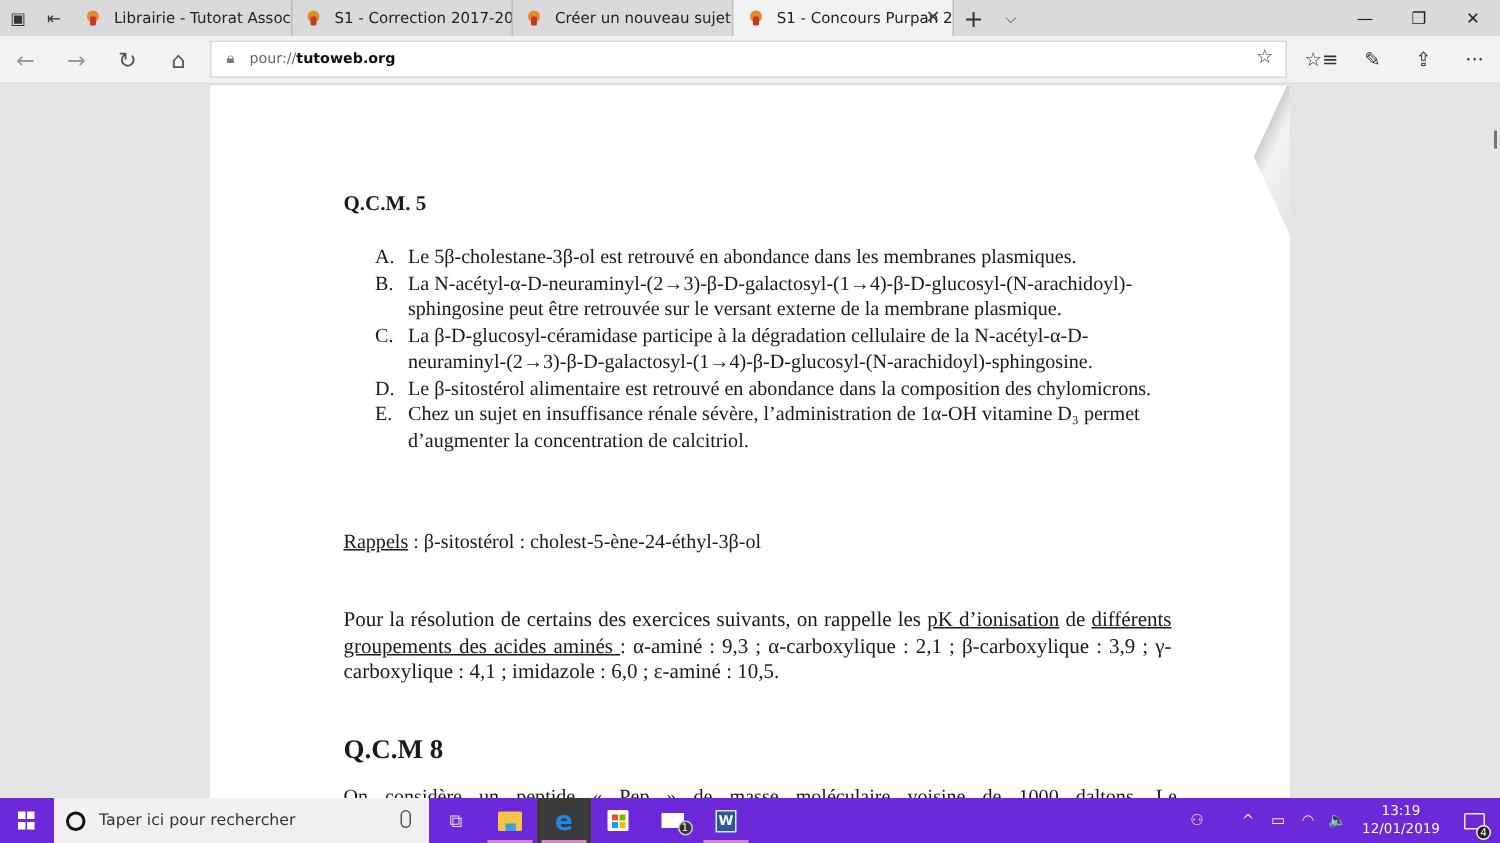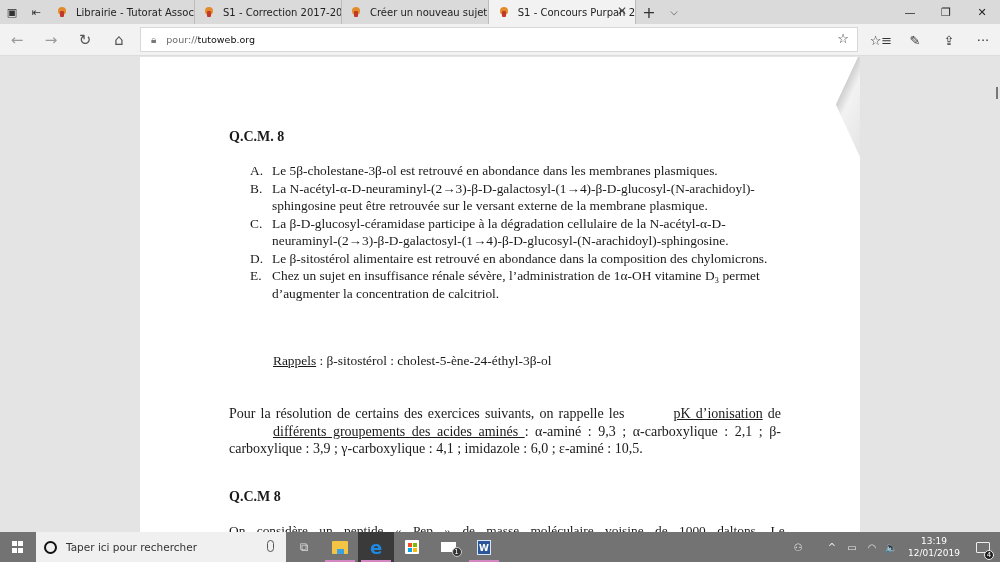--- a/index.html
+++ b/index.html
@@ -19,43 +19,43 @@
   .tablist { width: 24px; display: flex; align-items: center; justify-content: center; font-size: 10px; color: #555; }
   .winctl { position: absolute; right: 0; top: 0; height: 24px; display: flex; }
   .winctl div { width: 36px; height: 24px; display: flex; align-items: center; justify-content: center; font-size: 11px; color: #222; }
 
   
   .navbar { position: absolute; left: 0; top: 24px; width: 1000px; height: 32px; background: #f2f2f2; border-bottom: 1px solid #dcdcdc; display: flex; align-items: center; }
   .navbtn { width: 34px; height: 32px; display: flex; align-items: center; justify-content: center; font-size: 15px; color: #555; }
   .navbtn.disabled { color: #9a9a9a; }
   .urlbox { position: absolute; left: 140px; top: 3px; width: 718px; height: 25px; background: #fff; border: 1px solid #d8d8d8; display: flex; align-items: center; padding-left: 10px; font-size: 9.5px; color: #6b6b6b; }
   .urlbox .lock { font-size: 10px; color: #777; margin-right: 10px; }
-  .urlbox .host { color: #111; font-weight: normal; }
+  .urlbox .host { color: #111; font-weight: bold; }
   .urlbox .star { position: absolute; right: 8px; top: 3px; font-size: 13px; color: #333; }
   .rightbtns { position: absolute; right: 0; top: 0; height: 32px; display: flex; }
   .rightbtns div { width: 34px; height: 32px; display: flex; align-items: center; justify-content: center; font-size: 13px; color: #333; }
 
   
   .viewport { position: absolute; left: 0; top: 57px; width: 1000px; height: 475px; background: #e4e4e4; overflow: hidden; }
   .page { position: absolute; left: 140px; top: 0; width: 720px; height: 500px; background: #fff; font-family: "Liberation Serif", serif; color: #1a1a1a; }
   .curl { position: absolute; right: 0; top: 0; width: 46px; height: 100px; background: linear-gradient(115deg, transparent 0 47%, #d0d0d0 48%, #f2f2f2 60%, #e4e4e4 100%); clip-path: polygon(0 0, 100% 0, 100% 100%); }
   .scroll-thumb { position: absolute; right: 2px; top: 30px; width: 2px; height: 12px; background: #777; }
 
   .q-title { position: absolute; left: 89px; top: 72px; font-size: 14px; font-weight: bold; }
   .qlist { position: absolute; left: 110px; top: 105px; width: 540px; font-size: 13.4px; line-height: 17.5px; }
   .qitem { display: flex; }
   .qitem .letter { width: 22px; flex: none; }
   .rappels { position: absolute; left: 89px; top: 296px; font-size: 13.4px; }
-  .u { text-decoration: underline; margin-left: 44px; }
+  .u { text-decoration: underline; }
   .pk { position: absolute; left: 89px; top: 348px; width: 552px; font-size: 14px; line-height: 17.5px; text-align: justify; }
-  .q8 { position: absolute; left: 89px; top: 432px; font-size: 14px; font-weight: bold; }
+  .q8 { position: absolute; left: 89px; top: 432px; font-size: 18px; font-weight: bold; }
   .cut { position: absolute; left: 89px; top: 466px; font-size: 13.4px; white-space: nowrap; word-spacing: 8px; }
 
   
-  .taskbar { position: absolute; left: 0; top: 532px; width: 1000px; height: 30px; background: #737373; display: flex; align-items: center; }
+  .taskbar { position: absolute; left: 0; top: 532px; width: 1000px; height: 30px; background: #6d28d9; display: flex; align-items: center; }
   .start { width: 36px; height: 30px; display: flex; align-items: center; justify-content: center; }
   .winlogo { width: 12px; height: 12px; display: grid; grid-template-columns: 5px 5px; grid-gap: 1px; }
   .winlogo span { background: #fff; width: 5px; height: 5px; }
   .search { width: 250px; height: 30px; background: #f0f0f0; display: flex; align-items: center; padding-left: 8px; font-size: 10.5px; color: #333; position: relative; }
   .search .circle { width: 13px; height: 13px; border: 2px solid #111; border-radius: 50%; margin-right: 9px; }
   .search .mic { position: absolute; right: 12px; top: 8px; width: 7px; height: 12px; border: 1.5px solid #555; border-radius: 4px; }
   .tbapp { width: 36px; height: 30px; display: flex; align-items: center; justify-content: center; position: relative; }
   .tbapp.open::after { content: ""; position: absolute; left: 3px; right: 3px; bottom: 0; height: 2px; background: #d487c2; }
   .tbapp.active { background: #3a3a3a; }
   .taskview { color: #ddd; font-size: 12px; }
@@ -121,21 +121,21 @@
     <div>☆≡</div>
     <div>✎</div>
     <div>⇪</div>
     <div>···</div>
   </div>
 </div>
 
 <div class="viewport">
   <div class="page">
     <div class="curl"></div>
-    <div class="q-title">Q.C.M. 8</div>
+    <div class="q-title">Q.C.M. 5</div>
     <div class="qlist">
       <div class="qitem">
           <span class="letter">A.</span>
           <span>Le 5β-cholestane-3β-ol est retrouvé en abondance dans les membranes plasmiques.</span>
         </div>
       <div class="qitem">
           <span class="letter">B.</span>
           <span>La N-acétyl-α-D-neuraminyl-(2→3)-β-D-galactosyl-(1→4)-β-D-glucosyl-(N-arachidoyl)-sphingosine peut être retrouvée sur le versant externe de la membrane plasmique.</span>
         </div>
       <div class="qitem">

